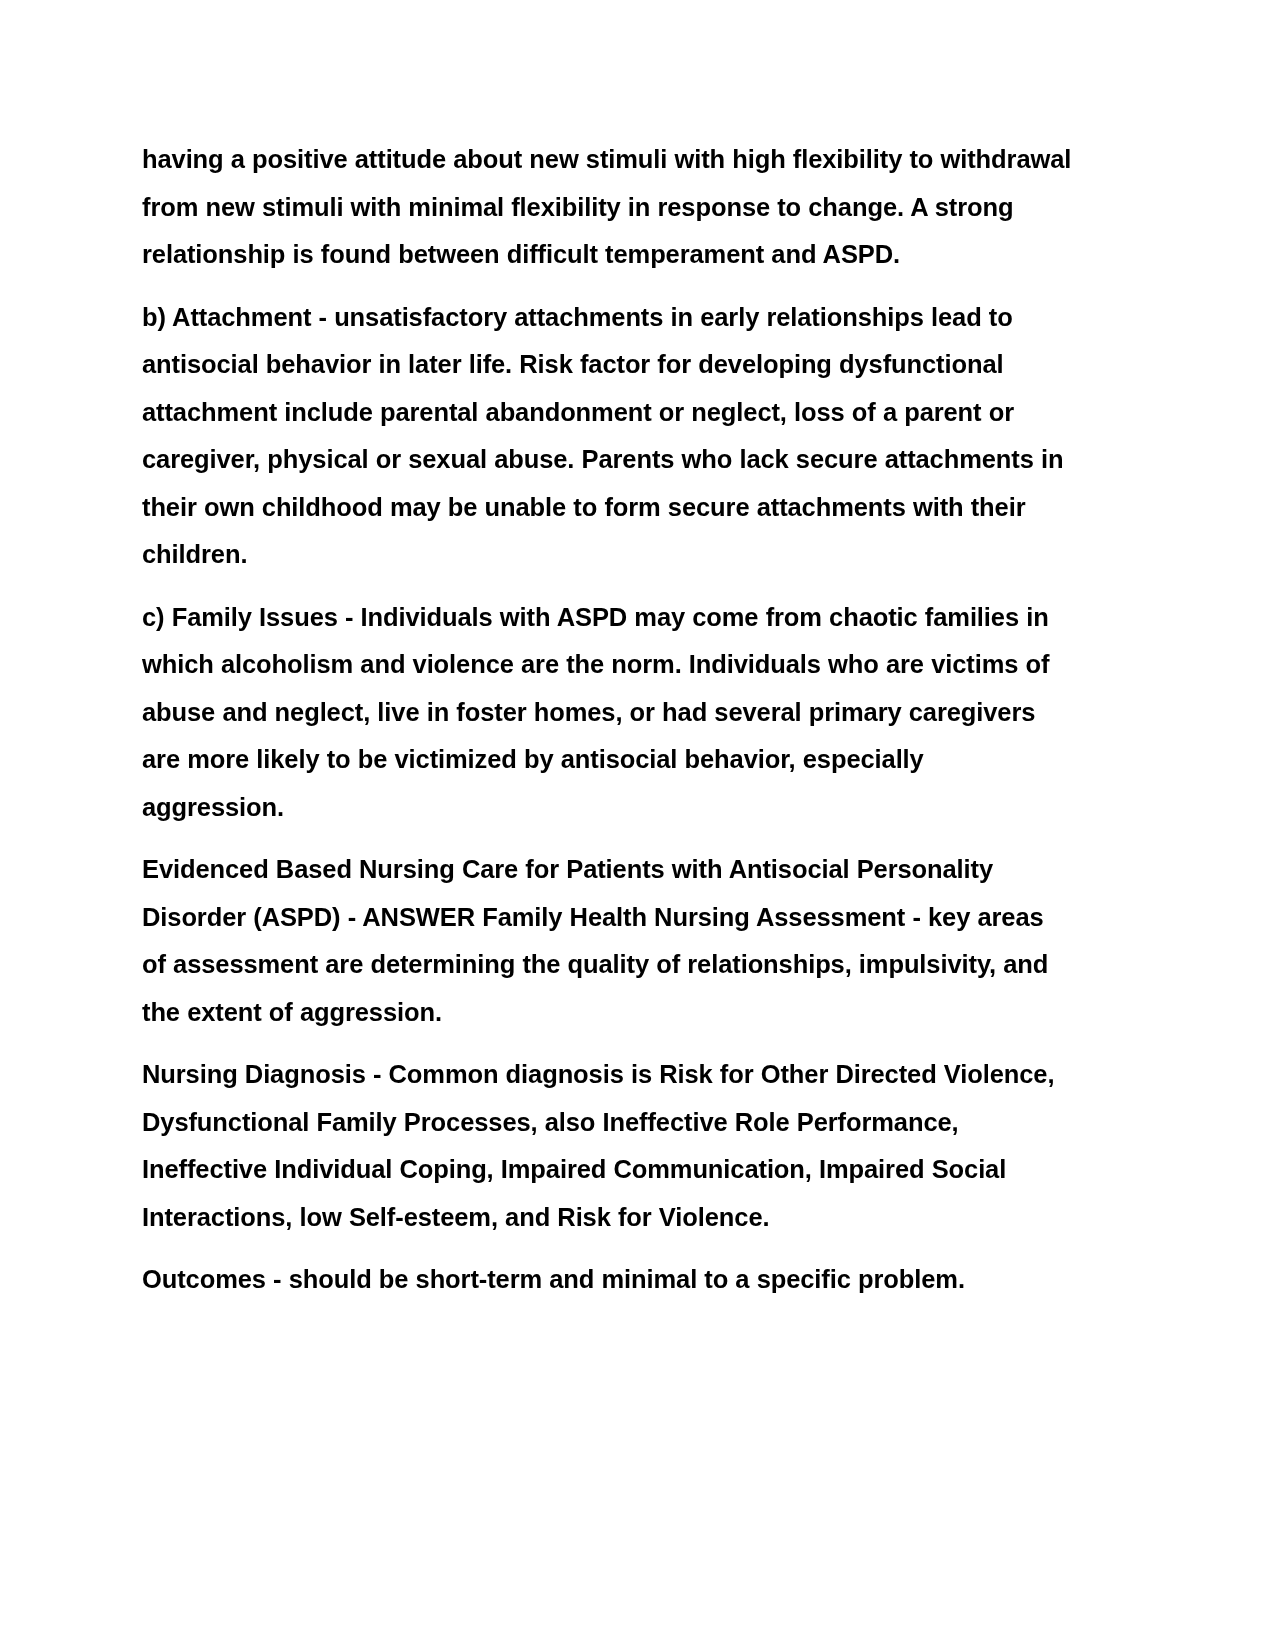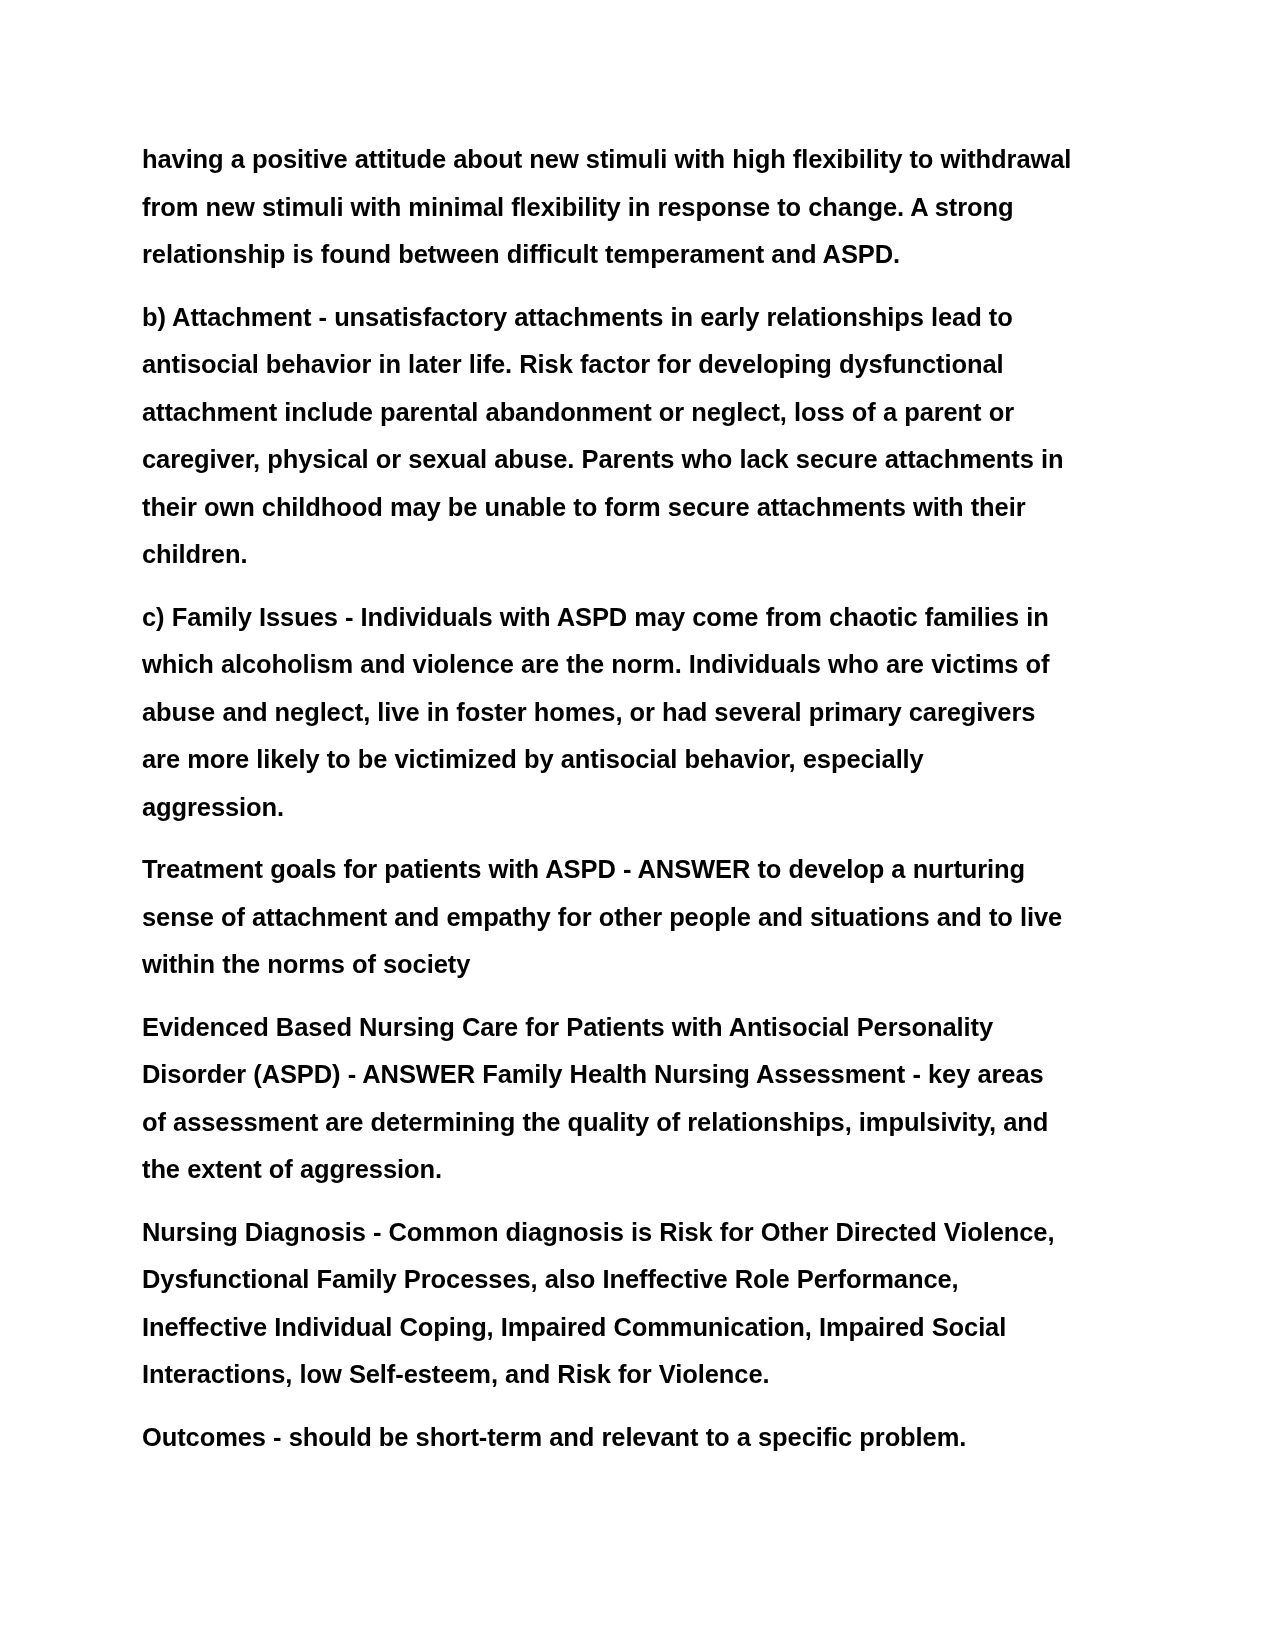--- a/index.html
+++ b/index.html
@@ -44,18 +44,17 @@
   }
 </style>
 </head>
 <body>
 
 <div class="page">
   <div class="content">
     <p class="para">having a positive attitude about new stimuli with high flexibility to withdrawal from new stimuli with minimal flexibility in response to change. A strong relationship is found between difficult temperament and ASPD.</p>
     <p class="para">b) Attachment - unsatisfactory attachments in early relationships lead to antisocial behavior in later life. Risk factor for developing dysfunctional attachment include parental abandonment or neglect, loss of a parent or caregiver, physical or sexual abuse. Parents who lack secure attachments in their own childhood may be unable to form secure attachments with their children.</p>
     <p class="para">c) Family Issues - Individuals with ASPD may come from chaotic families in which alcoholism and violence are the norm. Individuals who are victims of abuse and neglect, live in foster homes, or had several primary caregivers are more likely to be victimized by antisocial behavior, especially aggression.</p>
-    <p class="para">Treatment goals for patients with ASPD - ANSWER to develop a nurturing sense of attachment and empathy for other people and situations and to live within the norms of society</p>
     <p class="para">Evidenced Based Nursing Care for Patients with Antisocial Personality Disorder (ASPD) - ANSWER Family Health Nursing Assessment - key areas of assessment are determining the quality of relationships, impulsivity, and the extent of aggression.</p>
     <p class="para">Nursing Diagnosis - Common diagnosis is Risk for Other Directed Violence, Dysfunctional Family Processes, also Ineffective Role Performance, Ineffective Individual Coping, Impaired Communication, Impaired Social Interactions, low Self-esteem, and Risk for Violence.</p>
-    <p class="para">Outcomes - should be short-term and relevant to a specific problem.</p>
+    <p class="para">Outcomes - should be short-term and minimal to a specific problem.</p>
   </div>
 </div>
 
 </body></html>

